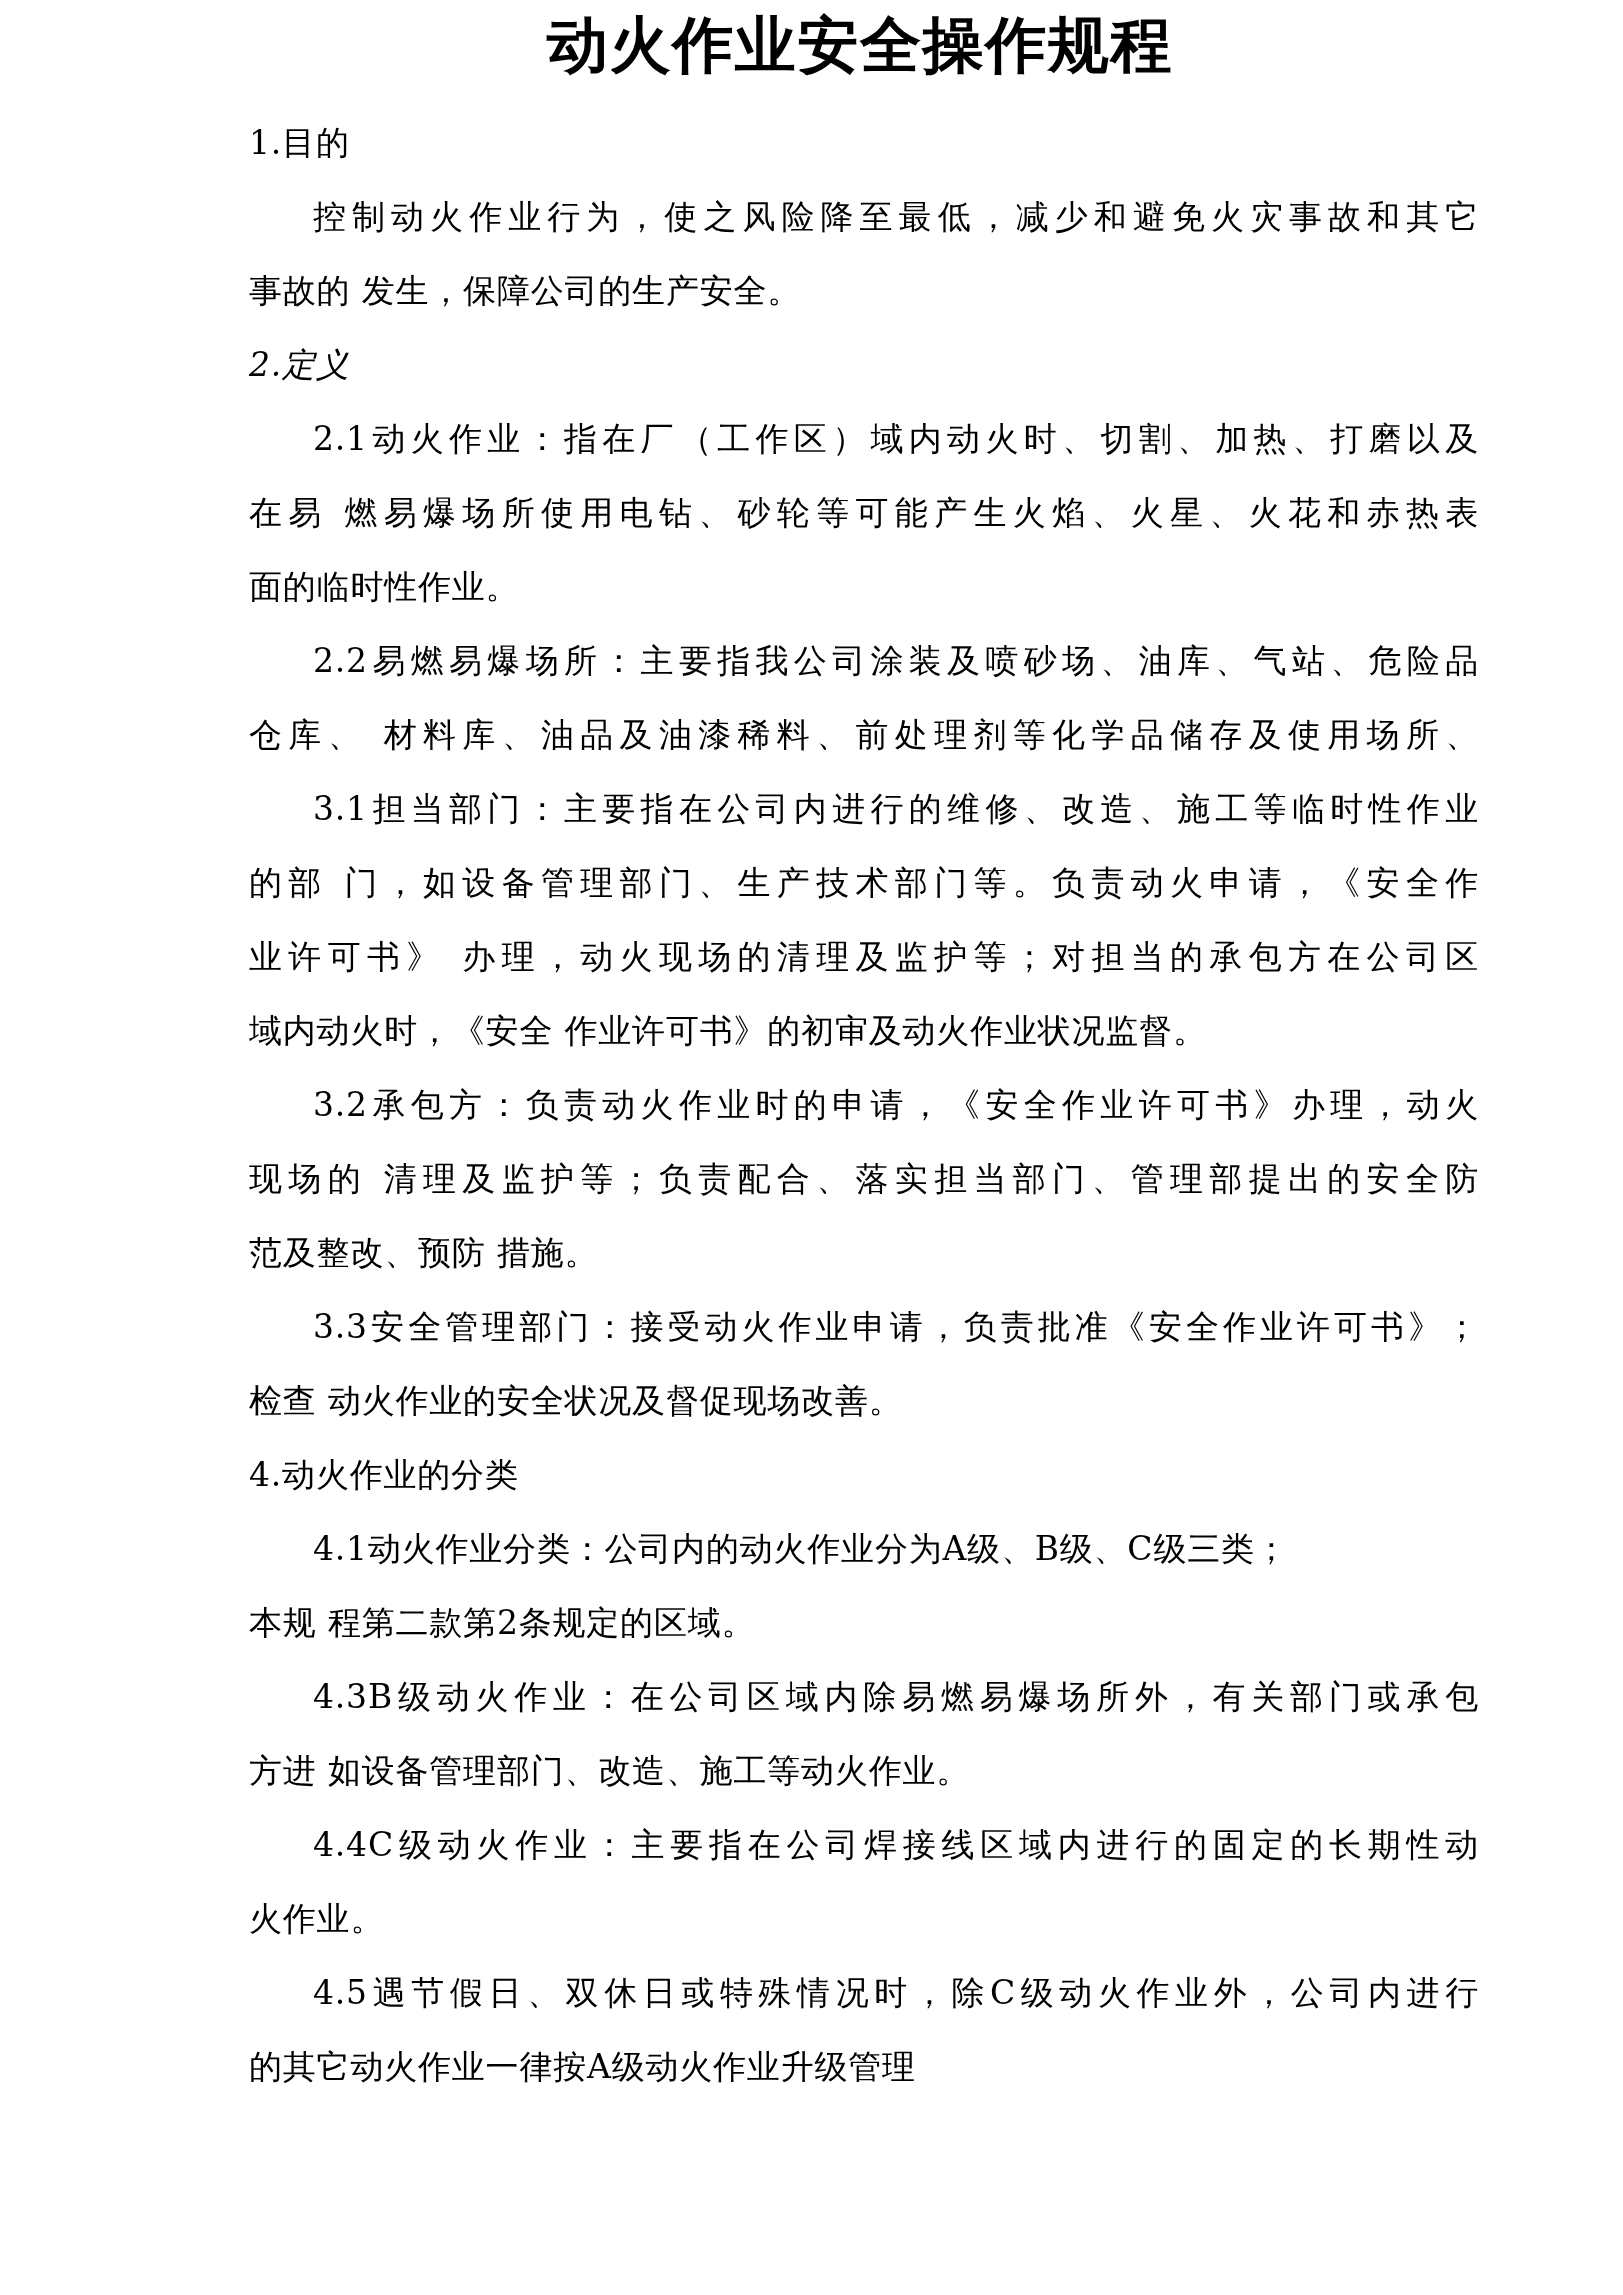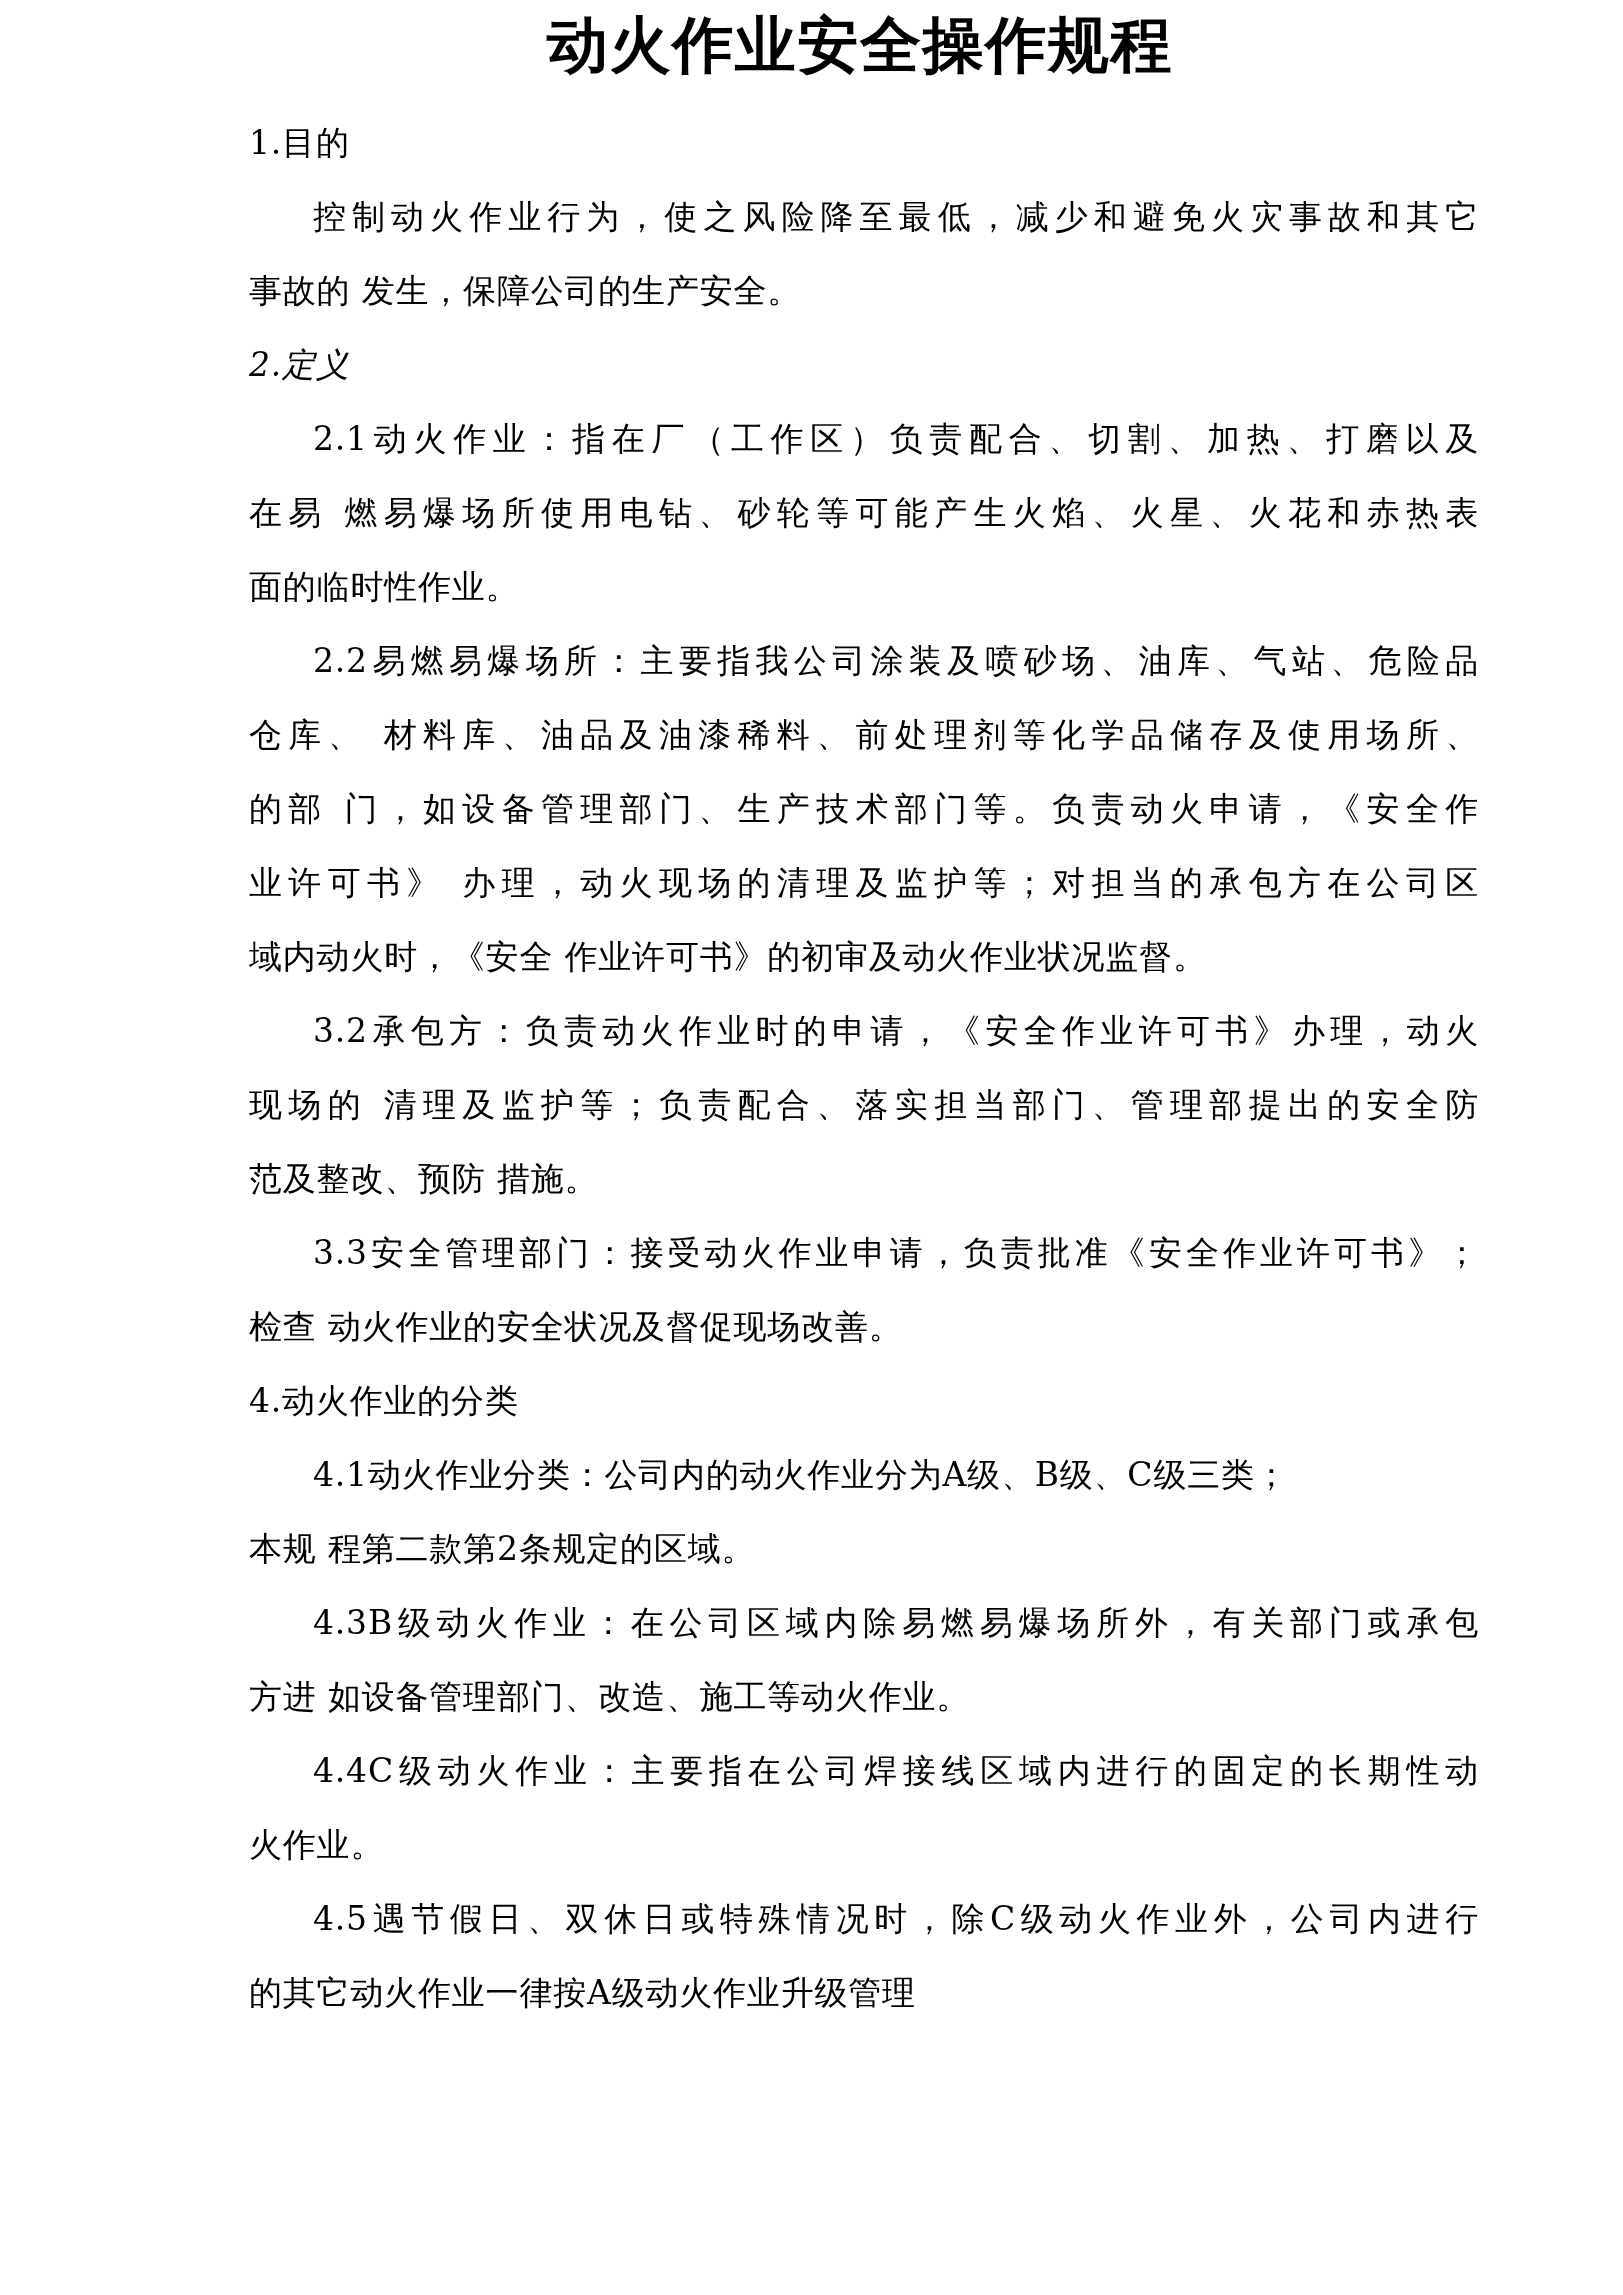--- a/index.html
+++ b/index.html
@@ -59,28 +59,29 @@
 <div class="page-body">
 
   <div>
     <div class="line">1.目的</div>
     <div class="line indent justify">控制动火作业行为，使之风险降至最低，减少和避免火灾事故和其它</div>
     <div class="line">事故的 发生，保障公司的生产安全。</div>
   </div>
 
   <div>
     <div class="line heading-italic">2.定义</div>
-    <div class="line indent justify">2.1动火作业：指在厂（工作区）负责配合、切割、加热、打磨以及</div>
+    <div class="line indent justify">2.1动火作业：指在厂（工作区）域内动火时、切割、加热、打磨以及</div>
     <div class="line justify">在易 燃易爆场所使用电钻、砂轮等可能产生火焰、火星、火花和赤热表</div>
     <div class="line">面的临时性作业。</div>
     <div class="line indent justify">2.2易燃易爆场所：主要指我公司涂装及喷砂场、油库、气站、危险品</div>
     <div class="line justify">仓库、 材料库、油品及油漆稀料、前处理剂等化学品储存及使用场所、</div>
   </div>
 
   <div>
+    <div class="line indent justify">3.1担当部门：主要指在公司内进行的维修、改造、施工等临时性作业</div>
     <div class="line justify">的部 门，如设备管理部门、生产技术部门等。负责动火申请，《安全作</div>
     <div class="line justify">业许可书》 办理，动火现场的清理及监护等；对担当的承包方在公司区</div>
     <div class="line">域内动火时，《安全 作业许可书》的初审及动火作业状况监督。</div>
     <div class="line indent justify">3.2承包方：负责动火作业时的申请，《安全作业许可书》办理，动火</div>
     <div class="line justify">现场的 清理及监护等；负责配合、落实担当部门、管理部提出的安全防</div>
     <div class="line">范及整改、预防 措施。</div>
     <div class="line indent justify">3.3安全管理部门：接受动火作业申请，负责批准《安全作业许可书》；</div>
     <div class="line">检查 动火作业的安全状况及督促现场改善。</div>
   </div>
 

